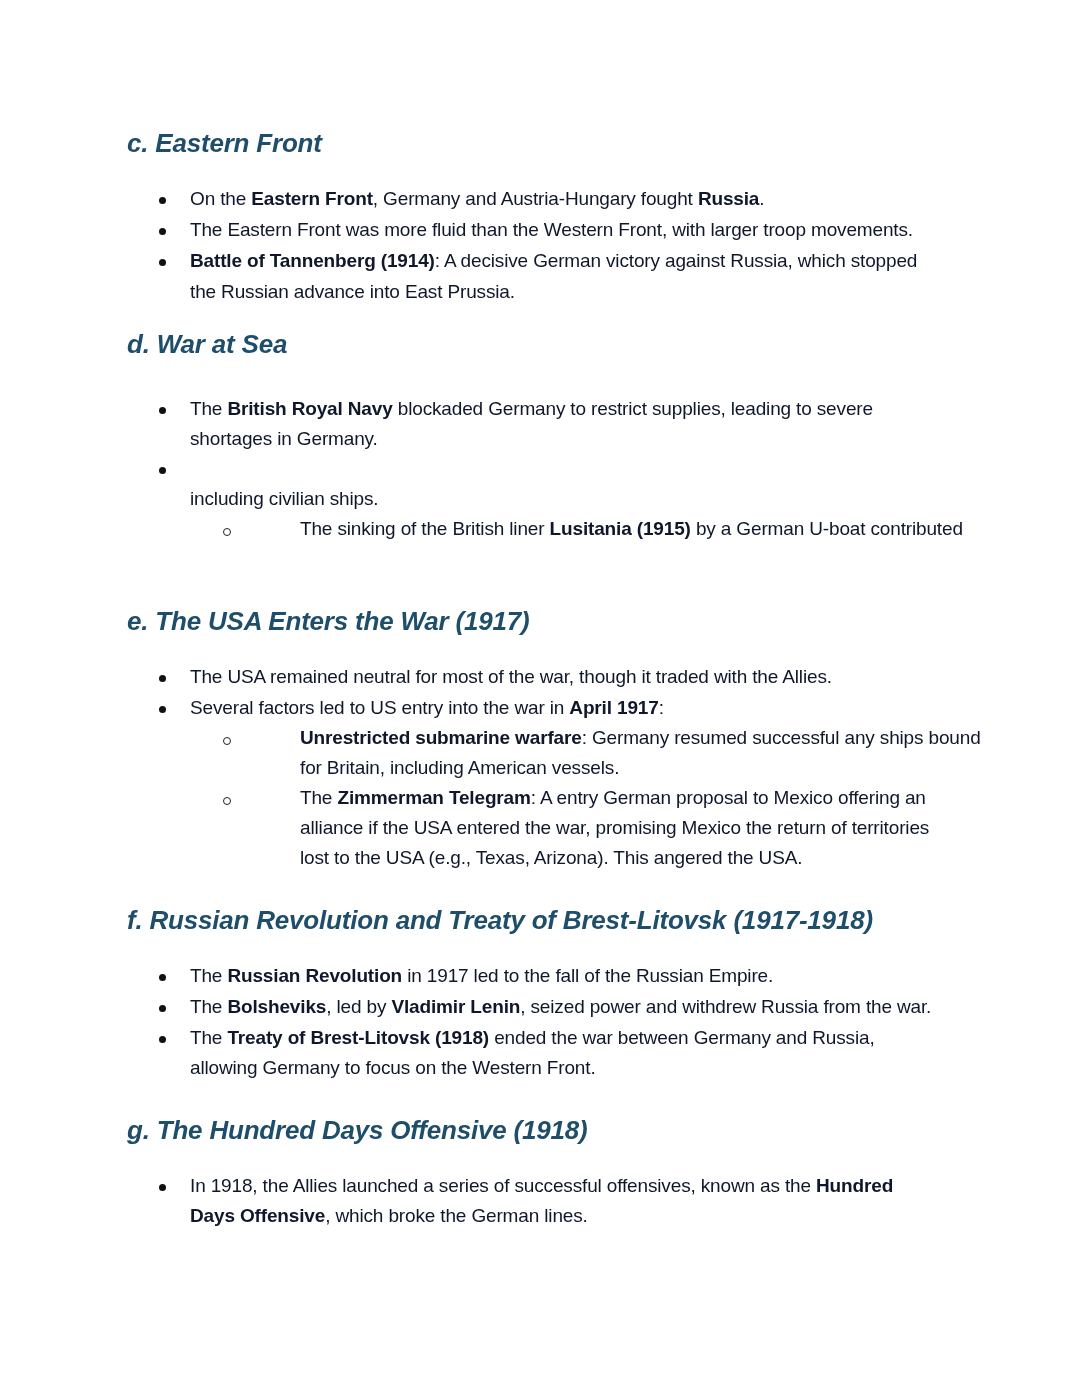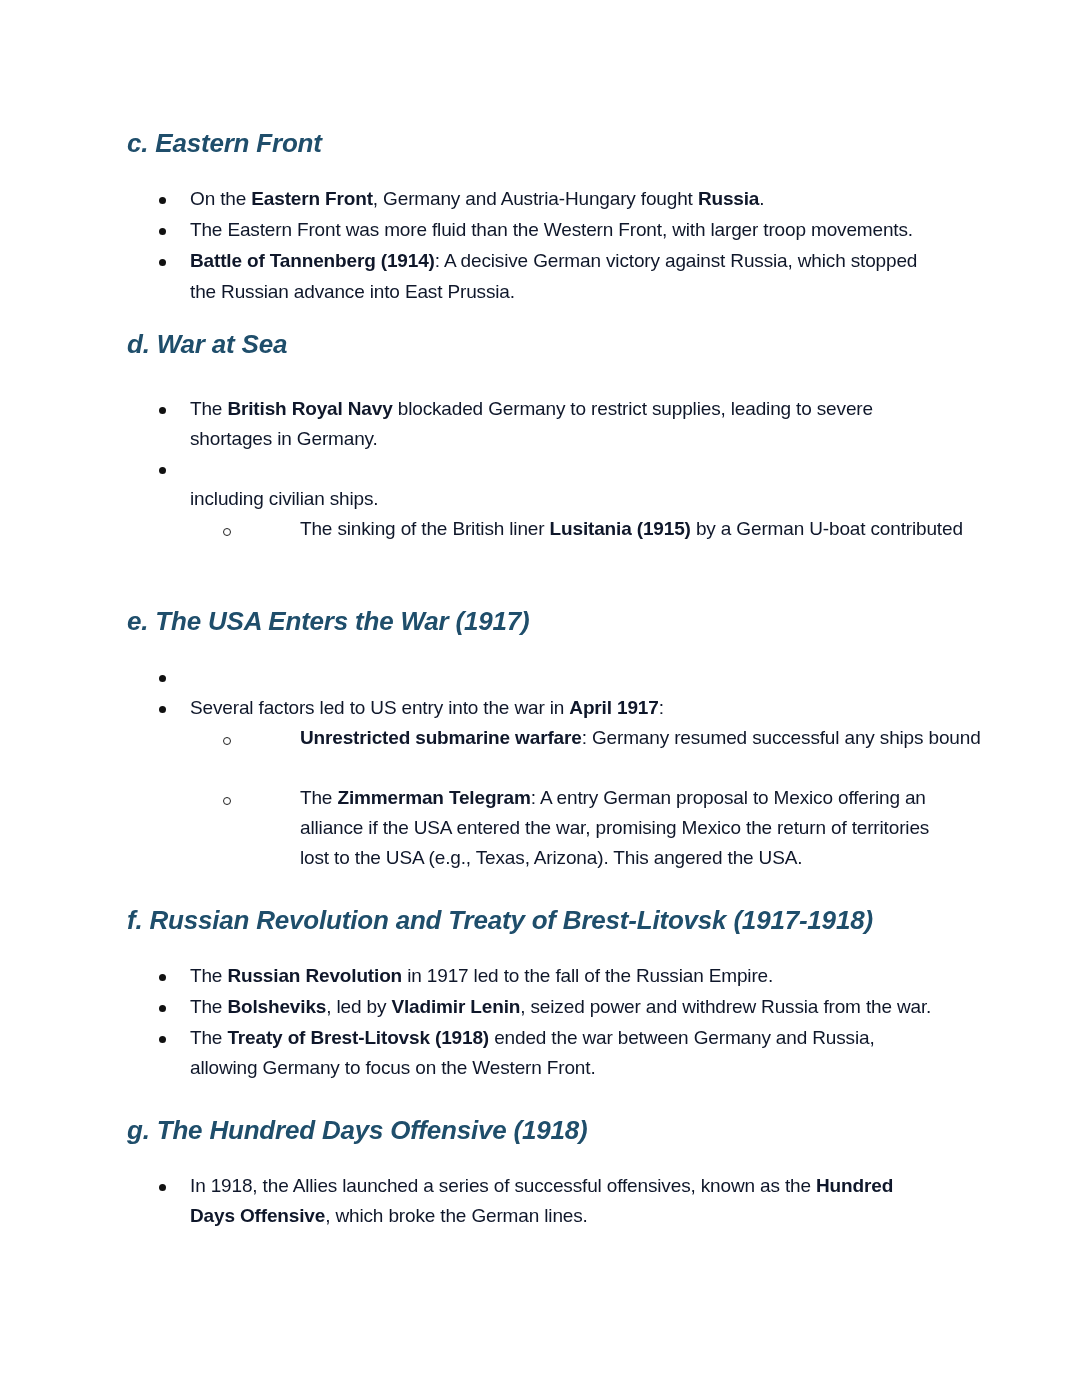--- a/index.html
+++ b/index.html
@@ -71,29 +71,35 @@
   </div>
 
   <span class="circle" style="top:528px"></span>
   <div class="line l2" style="top:518px">
     <span>The sinking of the British liner </span><b>Lusitania (1915)</b><span> by a German U-boat contributed</span>
   </div>
 
   <div class="heading" style="top:606px">e. The USA Enters the War (1917)</div>
 
   <span class="bullet" style="top:675px"></span>
+  <div class="line l1" style="top:666px">
+    <span>The USA remained neutral for most of the war, though it traded with the Allies.</span>
+  </div>
 
   <span class="bullet" style="top:706px"></span>
   <div class="line l1" style="top:697px">
     <span>Several factors led to US entry into the war in </span><b>April 1917</b><span>:</span>
   </div>
 
   <span class="circle" style="top:737px"></span>
   <div class="line l2" style="top:727px">
     <span></span><b>Unrestricted submarine warfare</b><span>: Germany resumed successful any ships bound</span>
+  </div>
+  <div class="line l2" style="top:757px">
+    <span>for Britain, including American vessels.</span>
   </div>
 
   <span class="circle" style="top:797px"></span>
   <div class="line l2" style="top:787px">
     <span>The </span><b>Zimmerman Telegram</b><span>: A entry German proposal to Mexico offering an</span>
   </div>
   <div class="line l2" style="top:847px">
     <span>lost to the USA (e.g., Texas, Arizona). This angered the USA.</span>
   </div>
   <div class="line l2" style="top:817px">

